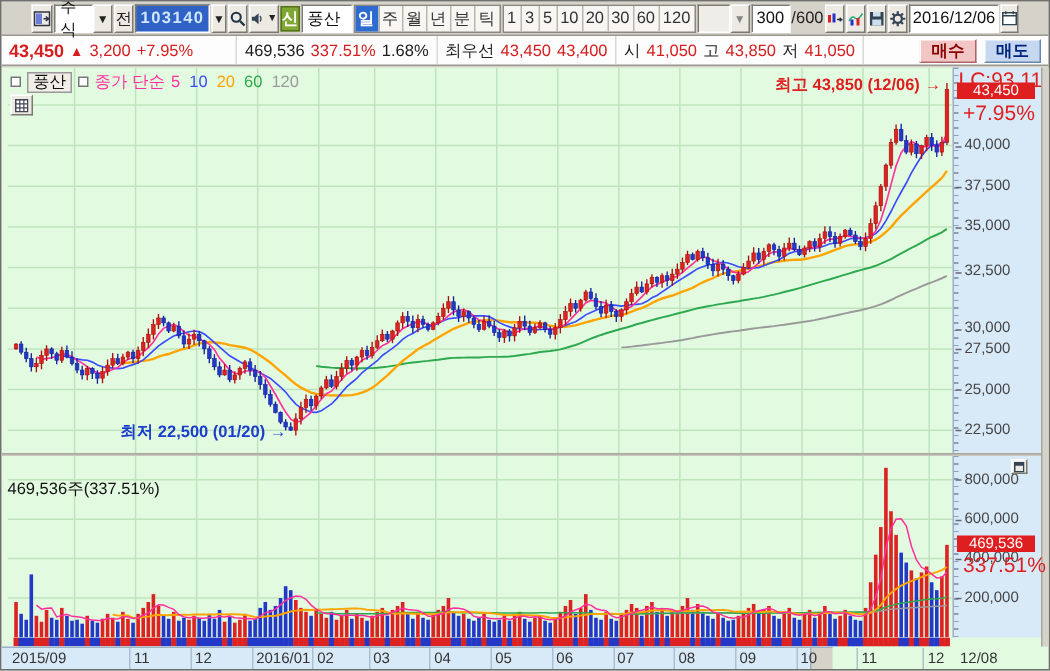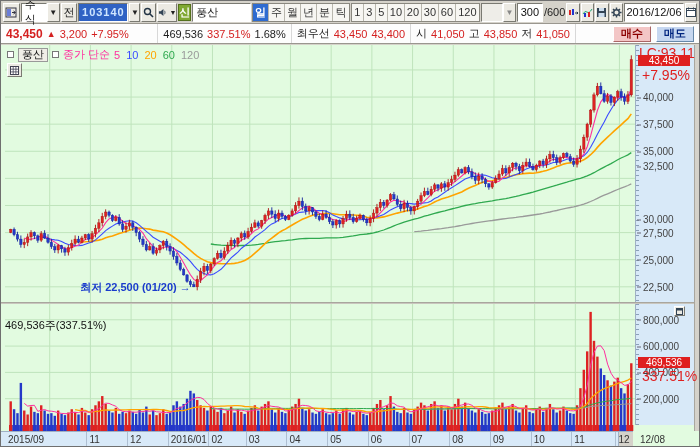--- a/index.html
+++ b/index.html
@@ -1,20 +1,20 @@
 <!DOCTYPE html>
 <html><head>
 <meta charset="utf-8">
 <style>
   * { box-sizing: border-box; margin: 0; padding: 0; }
   html,body { width:700px; height:447px; overflow:hidden; }
   body { font-family:"Liberation Sans","DejaVu Sans",sans-serif; font-size:11px; background:#D5D2CA; position:relative; border:1px solid #6f6f6f; }
 
   
-  .tb1 { height:23px; display:flex; align-items:center; gap:1px; padding:1px 2px; background:#D5D2CA; border-bottom:1px solid #9a978f; }
+  .tb1 { height:23px; display:flex; align-items:center; gap:1px; padding:1px 20px; background:#D5D2CA; border-bottom:1px solid #9a978f; }
   .btn { display:flex; align-items:center; justify-content:center; height:19px; background:#ECEAE3; border:1px solid; border-color:#ffffff #7a7a72 #7a7a72 #ffffff; color:#222; cursor:default; }
   .field { display:flex; align-items:center; height:19px; background:#fff; border:1px solid; border-color:#7a7a72 #ffffff #ffffff #7a7a72; padding:0 3px; color:#111; }
   .seg { display:flex; height:19px; border:1px solid #8a887f; background:#F7F6F2; }
   .seg .cell { display:flex; align-items:center; justify-content:center; border-right:1px solid #b9b7ae; color:#333; height:100%; }
   .seg .cell:last-child { border-right:none; }
   .seg .cell.active { background:#2E6BD0; color:#fff; font-weight:bold; }
   .arrowbtn { width:13px; }
   .codefield { background:#2F62C4 !important; color:#CFE6FF !important; font-weight:bold; justify-content:center; letter-spacing:1px; }
   .badge-new { width:15px; height:17px; background:#7FA832; border:1px solid #55711d; color:#fff; display:flex; align-items:center; justify-content:center; font-weight:bold; }
   .mono-ic { display:block; }
@@ -33,21 +33,21 @@
   #chart-area { position:absolute; left:0; top:44px; width:700px; height:403px; background:#E2FBE0; }
   #price-axis, #vol-axis { position:absolute; left:634px; width:59px; background:#D8E9F8; border-left:1px solid #9fb0c4; color:#444; font-size:10px; }
   #price-axis { top:0; height:257px; }
   #vol-axis { top:259px; height:121px; }
   .ytick { position:absolute; left:7px; transform:translateY(-50%); white-space:nowrap; }
   .ytick::before { content:""; position:absolute; left:-6px; top:50%; width:4px; height:1px; background:#667; }
   .minorticks { position:absolute; left:0; top:0; width:3px; height:100%;
      background:repeating-linear-gradient(to bottom,#8aa0b8 0 1px,transparent 1px 5px); }
   #splitter { position:absolute; left:0; top:257px; width:693px; height:2px; background:#c9c6be; border-top:1px solid #a9a69e; }
   #scroll-strip { position:absolute; left:693px; top:0; width:7px; height:386px; background:#D5D2CA; border-left:1px solid #a9a69e; }
-  #date-axis { position:absolute; left:0; top:386px; width:632px; height:17px; background:#D8E9F8; border-top:1px solid #9fb0c4; color:#333; font-size:10px; }
+  #date-axis { position:absolute; left:0; top:386px; width:554px; height:17px; background:#D8E9F8; border-top:1px solid #9fb0c4; color:#333; font-size:10px; }
   .xlab { position:absolute; top:2px; white-space:nowrap; }
   .xsep { position:absolute; top:0; width:1px; height:100%; background:#aebfd2; }
   #resize-grip { position:absolute; right:0; top:0; width:15px; height:100%; background:#D5D2CA; border-left:1px solid #9fb0c4; }
 
   .legend { position:absolute; display:flex; align-items:center; gap:4px; font-size:11px; z-index:5; }
   .chk { width:7px; height:7px; border:1px solid #777; background:#fff; display:inline-block; }
   .lgname { border:1px solid #999; background:#F0EEE7; padding:0 3px; color:#111; height:14px; display:flex; align-items:center; }
   .grid-btn { position:absolute; left:6px; top:18px; width:15px; height:14px; z-index:5; }
   .anno { position:absolute; z-index:6; font-size:11px; white-space:nowrap; font-weight:bold; }
   .badge { position:absolute; left:2px; right:4px; color:#fff; background:#DF1F1F; font-size:10px; text-align:center; padding:0 1px; z-index:4; }
@@ -596,32 +596,34 @@
     <span style="color:#FF2F9E">종가 단순</span>
     <span id="price-ma-nums"><span style="color: rgb(255, 47, 158); margin-right: 6px;">5</span><span style="color: rgb(58, 75, 255); margin-right: 6px;">10</span><span style="color: rgb(255, 164, 0); margin-right: 6px;">20</span><span style="color: rgb(47, 169, 79); margin-right: 6px;">60</span><span style="color: rgb(154, 154, 154); margin-right: 6px;">120</span></span>
   </div>
   <div class="btn grid-btn">
     <svg width="9" height="9" viewBox="0 0 9 9">
         <rect x="0.5" y="0.5" width="8" height="8" fill="#fff" stroke="#445"></rect>
         <path d="M3.2 0.5v8M5.9 0.5v8M0.5 3.2h8M0.5 5.9h8" stroke="#445" stroke-width="0.8"></path>
       </svg>
   </div>
 
+  <div class="anno" id="anno-high" style="color: rgb(223, 31, 31); top: 4.30169px; right: 73.6957px;">
+    <span>최고 43,850 (12/06)</span> <span>→</span></div>
   <div class="anno" id="anno-low" style="color: rgb(26, 60, 204); top: 234.819px; right: 510.174px;">
     <span>최저 22,500 (01/20)</span> <span>→</span></div>
 
   <div id="price-axis">
     <div class="minorticks"></div>
     <div class="axis-red" style="top:0;left:3px;right:auto">LC:93.11</div>
     <div class="badge" style="top:10px">43,450</div>
     <div class="axis-red" style="top:22px;left:6px;right:auto">+7.95%</div>
   <div class="ytick" style="top: 52.0506px;">40,000</div>
       <div class="ytick" style="top: 79.1603px;">37,500</div>
       <div class="ytick" style="top: 106.27px;">35,000</div>
-      <div class="ytick" style="top: 121px;">32,500</div>
+      <div class="ytick" style="top: 136px;">32,500</div>
       <div class="ytick" style="top: 174px;">30,000</div>
       <div class="ytick" style="top: 187.599px;">27,500</div>
       <div class="ytick" style="top: 214.709px;">25,000</div>
       <div class="ytick" style="top: 241.819px;">22,500</div>
     </div>
 
   <div id="splitter"></div>
 
   <svg class="plot" id="vol-svg" width="630" height="121" style="top:259px">
       <line x1="0" y1="15.782608695652172" x2="630" y2="15.782608695652172" stroke="#BFE4BC" stroke-width="1"></line>

